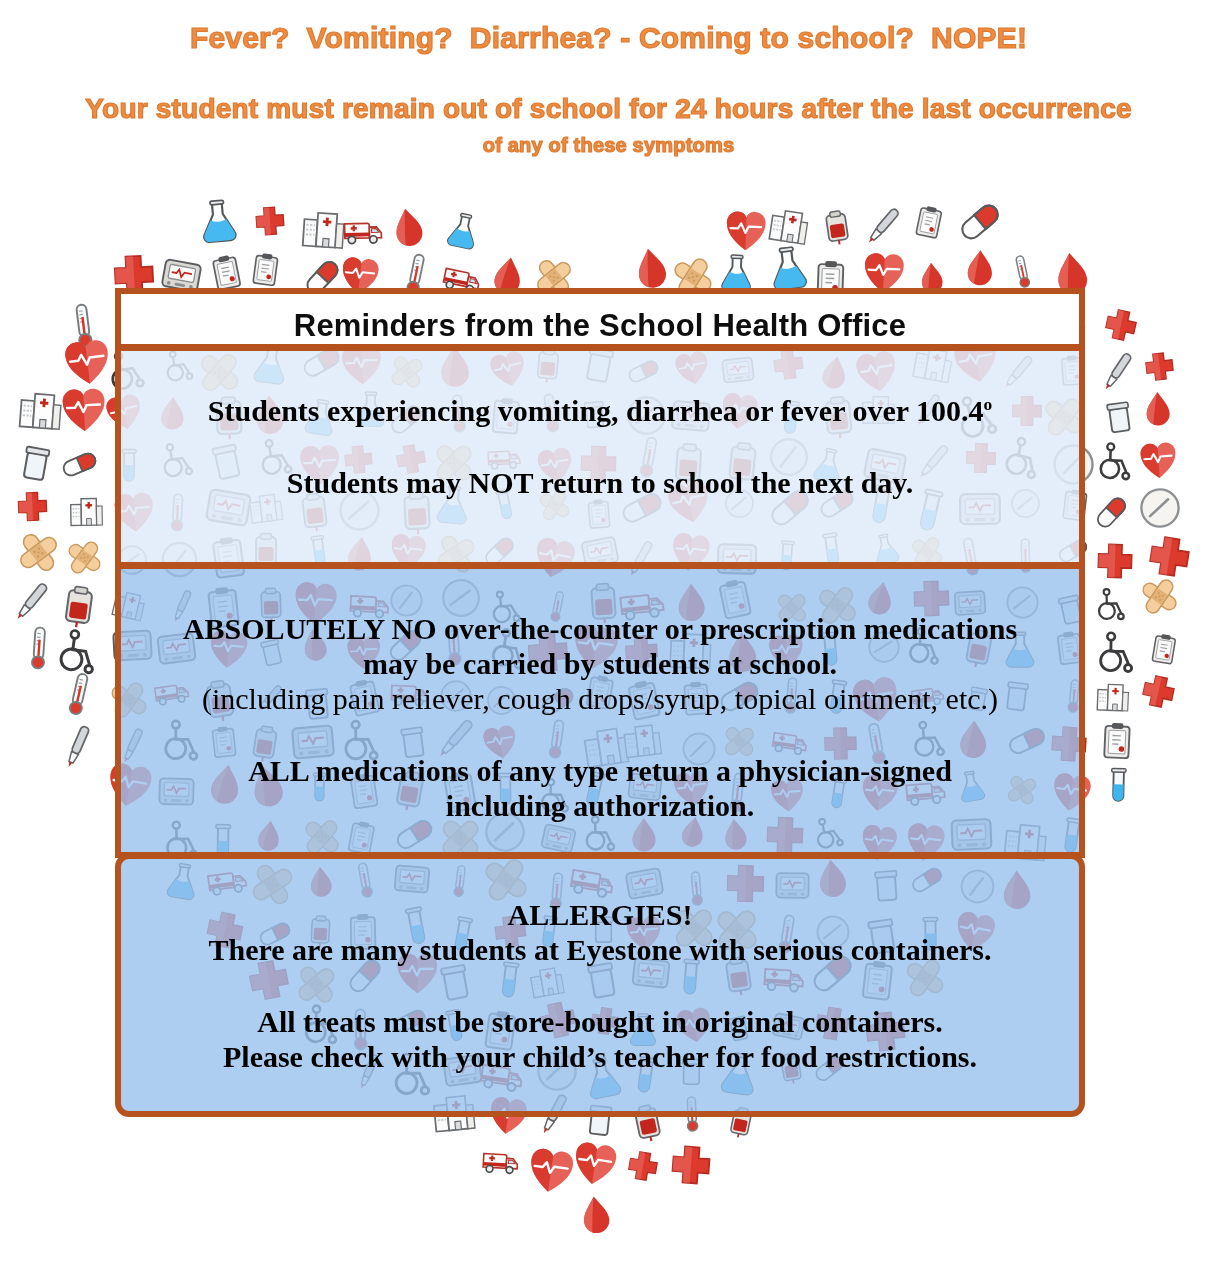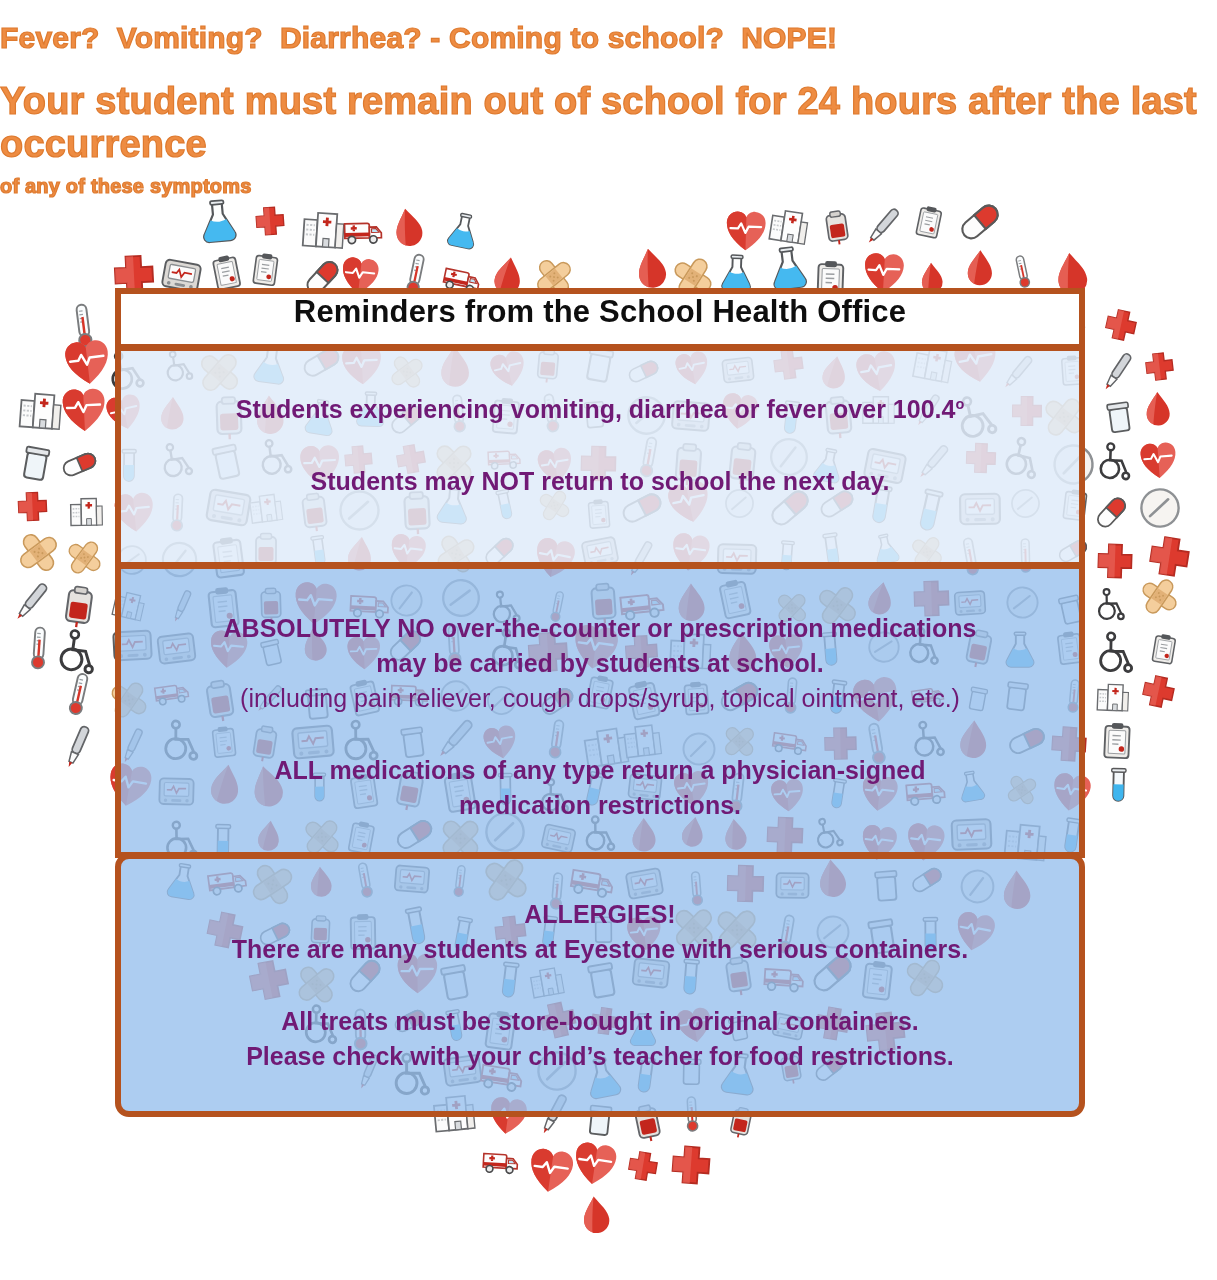--- a/index.html
+++ b/index.html
@@ -1,37 +1,37 @@
 <!DOCTYPE html>
 <html><head>
 <meta charset="utf-8">
 <style>
   html,body{margin:0;padding:0;background:#fff;}
   body{font-family:"Liberation Sans",sans-serif;}
   .canvas{position:relative;width:1217px;height:1280px;background:#fff;overflow:hidden;margin:0 auto;}
 
   
-  .header{position:absolute;top:0;left:0;width:100%;z-index:3;}
+  .header{position:absolute;top:0;left:0;width:100%;text-align:center;z-index:3;}
   .h-line{font-weight:bold;color:#EE8C42;-webkit-text-stroke:1.2px #DE7A2F;white-space:pre-wrap;letter-spacing:.2px;}
   .h-line.h1{font-size:30px;margin-top:21px;}
-  .h-line.h2{font-size:38px;margin-top:25px;}
+  .h-line.h2{font-size:28px;margin-top:38px;}
   .h-line.h3{font-size:20px;margin-top:9px;}
 
   
   .heart-layer{position:absolute;inset:0;z-index:1;}
   .hicon{position:absolute;overflow:visible;}
 
   
   .box{position:absolute;left:115px;width:970px;box-sizing:border-box;border:6px solid #B5521E;z-index:2;text-align:center;}
-  .title-box{top:288px;height:62px;background:#fff;display:flex;align-items:flex-start;justify-content:center;}
+  .title-box{top:288px;height:62px;background:#fff;display:flex;align-items:flex-end;justify-content:center;}
   .title-text{font-size:31px;font-weight:bold;color:#0e0e0e;letter-spacing:.2px;}
   .box-sick{top:345px;height:223px;background:rgba(224,236,249,0.87);padding-top:36px;}
   .box-meds{top:563px;height:295px;background:rgba(152,192,238,0.80);padding-top:42px;}
   .box-allergy{top:853px;height:264px;background:rgba(152,192,238,0.80);padding-top:38px;border-radius:14px;}
-  .bline{font-size:25px;line-height:35px;font-weight:bold;color:#701a75;}
+  .bline{font-size:30px;line-height:35px;font-weight:bold;color:#000000;font-family:Liberation Serif, serif;}
   .bline.reg{font-weight:normal;}
   .gap{margin-top:37px;}
   .bline sup{font-size:58%;font-weight:bold;}
 </style>
 </head>
 <body>
 
 <svg width="0" height="0" style="position:absolute" aria-hidden="true">
   <defs>
     <symbol id="sym-heart-pulse" viewBox="0 0 40 40">
@@ -1385,21 +1385,21 @@
   <div class="box box-sick">
     <div class="bline"><span>Students experiencing vomiting, diarrhea or fever over 100.4</span><sup>o</sup></div>
     <div class="bline gap">Students may NOT return to school the next day.</div>
   </div>
 
   <div class="box box-meds">
     <div class="bline">ABSOLUTELY NO over-the-counter or prescription medications</div>
     <div class="bline">may be carried by students at school.</div>
     <div class="bline reg">(including pain reliever, cough drops/syrup, topical ointment, etc.)</div>
     <div class="bline gap">ALL medications of any type return a physician-signed</div>
-    <div class="bline">medication restrictions.</div>
+    <div class="bline">including authorization.</div>
   </div>
 
   <div class="box box-allergy">
     <div class="bline">ALLERGIES!</div>
     <div class="bline">There are many students at Eyestone with serious containers.</div>
     <div class="bline gap">All treats must be store-bought in original containers.</div>
     <div class="bline">Please check with your child’s teacher for food restrictions.</div>
   </div>
 
 </div>

